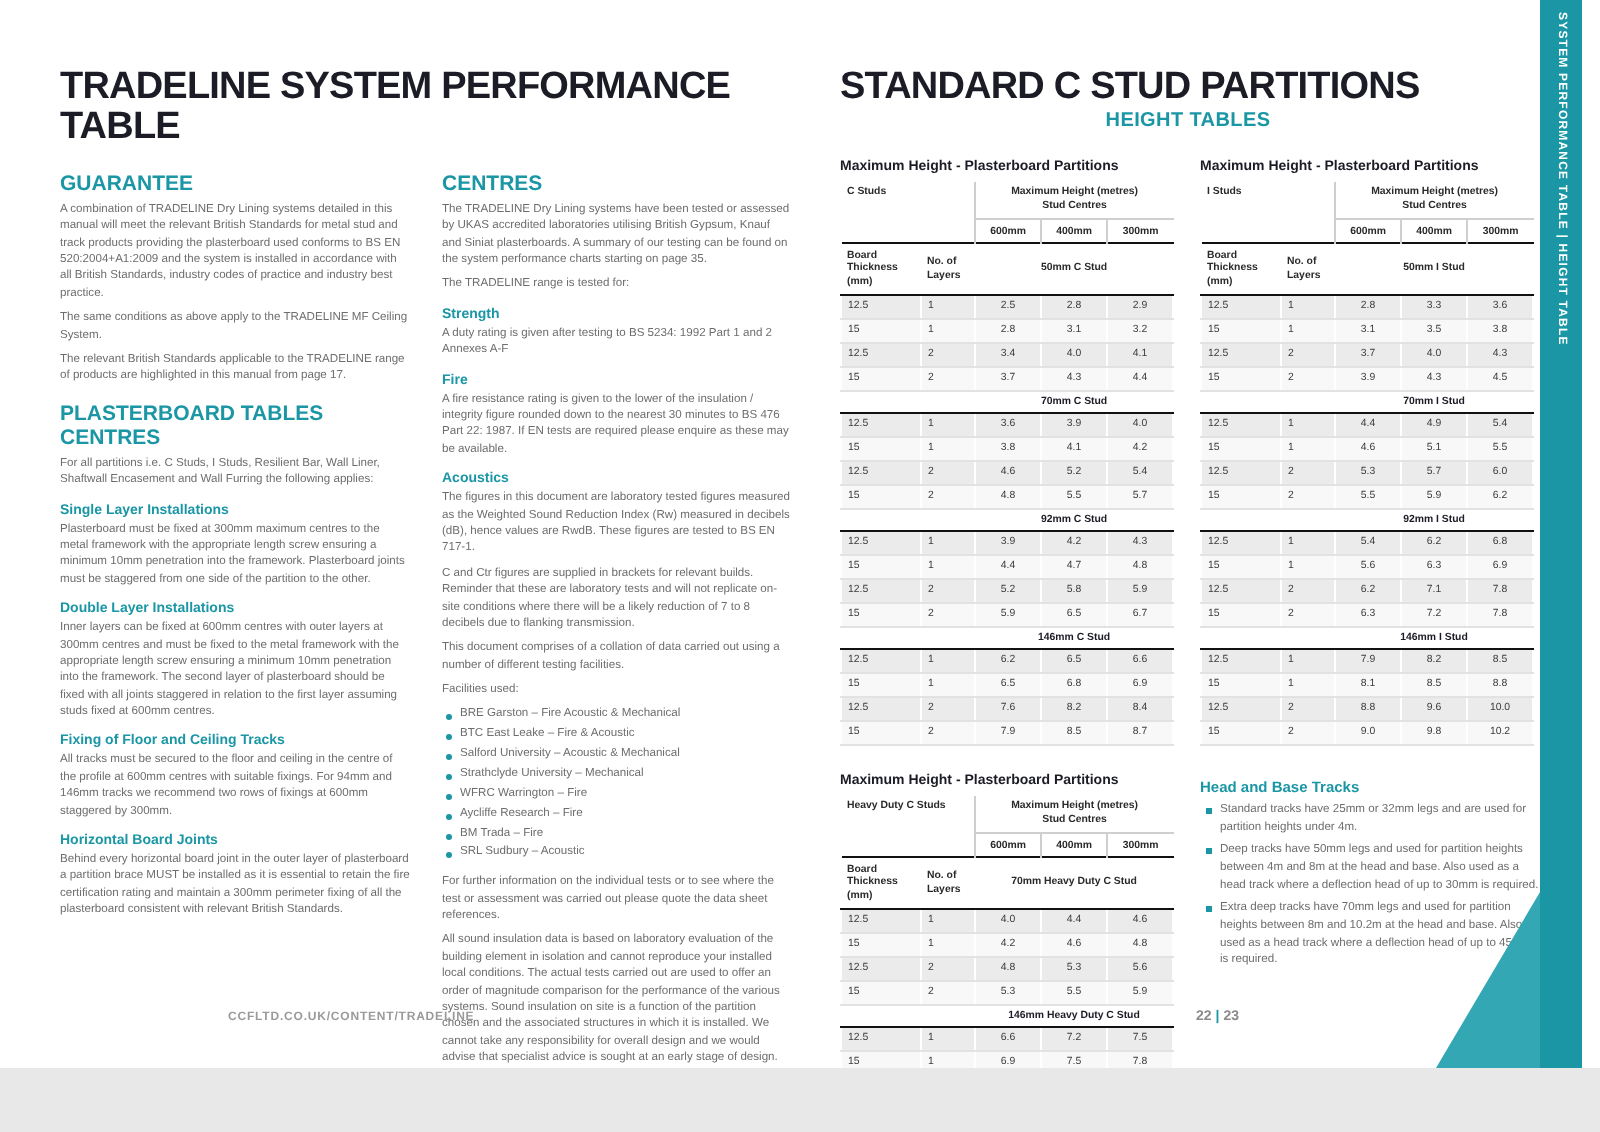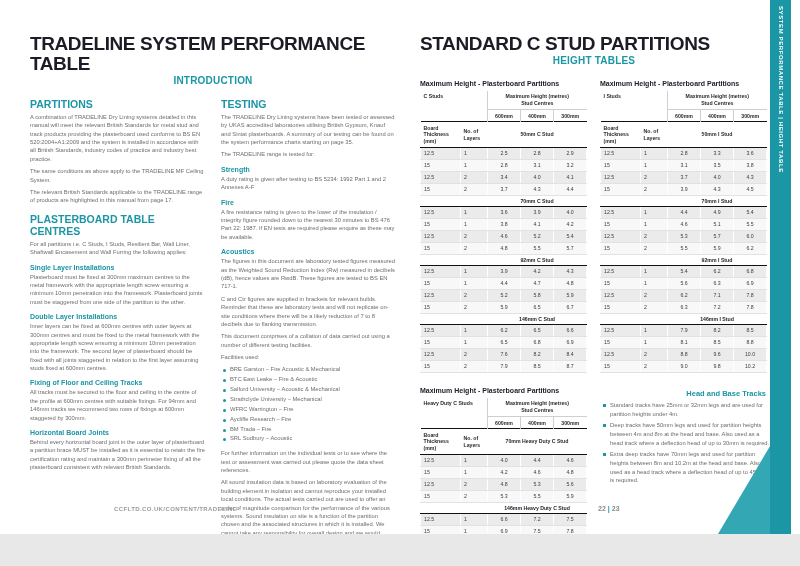--- a/index.html
+++ b/index.html
@@ -39,21 +39,21 @@
              border-top:1.6px solid #111;border-bottom:1.6px solid #111;}
   .labels th.secname{text-align:center;}
   .secrow td{font-weight:bold;text-align:center;color:#1c1c26;
              border-top:1.6px solid #111;border-bottom:1.6px solid #111;padding:2px 3px;}
   tbody td{border:1px solid #ffffff;border-bottom:1px solid #e2e2e2;text-align:center;}
   tbody td.lft{text-align:left;}
   tr.odd td{background:#ebebeb;}
   tr.even td{background:#f8f8f8;}
   table{border-bottom:1px solid #bbb;}
   
-  .hb .h3{font-size:7.5px;margin-top:2px;text-align:right;}
+  .hb .h3{font-size:7.5px;margin-top:2px;}
   .hb ul{margin:3px 0;padding-left:10px;list-style:none;width:160px;}
   .hb li{font-size:5.8px;line-height:1.5;color:#6d6d6d;position:relative;margin-bottom:3px;}
   .hb li::before{content:"";position:absolute;left:-7px;top:3px;width:3px;height:3px;
                  background:#1a96a5;}
   
   .footer-url{position:absolute;left:114px;bottom:22px;font-size:6px;letter-spacing:.4px;
               color:#9a9a9a;font-weight:bold;}
   .footer-pages{position:absolute;left:598px;bottom:22px;font-size:7px;color:#8a8a8a;font-weight:bold;}
   .footer-pages .sep{color:#1a96a5;padding:0 2px;}
   
@@ -64,40 +64,39 @@
   .ribbon{position:absolute;right:30px;bottom:0;width:52px;height:88px;background:#33a7b4;
           clip-path:polygon(100% 0,100% 100%,0 100%);}
 </style>
 </head>
 <body>
 
 <div class="sheet">
 
   <div class="page page-left">
     <div class="h1">TRADELINE SYSTEM PERFORMANCE TABLE</div>
-    <div class="sub">INTRODUCTION</div>
     <div class="cols">
       <div class="col" id="col1">
-          <div class="h2">PARTITIONS</div>
+          <div class="h2">GUARANTEE</div>
           <p>A combination of TRADELINE Dry Lining systems detailed in this manual will meet the relevant British Standards for metal stud and track products providing the plasterboard used conforms to BS EN 520:2004+A1:2009 and the system is installed in accordance with all British Standards, industry codes of practice and industry best practice.</p>
           <p>The same conditions as above apply to the TRADELINE MF Ceiling System.</p>
           <p>The relevant British Standards applicable to the TRADELINE range of products are highlighted in this manual from page 17.</p>
-          <div class="h2">PLASTERBOARD TABLE CENTRES</div>
+          <div class="h2">PLASTERBOARD TABLES CENTRES</div>
           <p>For all partitions i.e. C Studs, I Studs, Resilient Bar, Wall Liner, Shaftwall Encasement and Wall Furring the following applies:</p>
           <div class="h3">Single Layer Installations</div>
           <p>Plasterboard must be fixed at 300mm maximum centres to the metal framework with the appropriate length screw ensuring a minimum 10mm penetration into the framework. Plasterboard joints must be staggered from one side of the partition to the other.</p>
           <div class="h3">Double Layer Installations</div>
           <p>Inner layers can be fixed at 600mm centres with outer layers at 300mm centres and must be fixed to the metal framework with the appropriate length screw ensuring a minimum 10mm penetration into the framework. The second layer of plasterboard should be fixed with all joints staggered in relation to the first layer assuming studs fixed at 600mm centres.</p>
           <div class="h3">Fixing of Floor and Ceiling Tracks</div>
           <p>All tracks must be secured to the floor and ceiling in the centre of the profile at 600mm centres with suitable fixings. For 94mm and 146mm tracks we recommend two rows of fixings at 600mm staggered by 300mm.</p>
           <div class="h3">Horizontal Board Joints</div>
           <p>Behind every horizontal board joint in the outer layer of plasterboard a partition brace MUST be installed as it is essential to retain the fire certification rating and maintain a 300mm perimeter fixing of all the plasterboard consistent with relevant British Standards.</p>
         </div>
       <div class="col" id="col2">
-          <div class="h2">TESTING</div>
+          <div class="h2">CENTRES</div>
           <p>The TRADELINE Dry Lining systems have been tested or assessed by UKAS accredited laboratories utilising British Gypsum, Knauf and Siniat plasterboards. A summary of our testing can be found on the system performance charts starting on page 35.</p>
           <p>The TRADELINE range is tested for:</p>
           <div class="h3">Strength</div>
           <p>A duty rating is given after testing to BS 5234: 1992 Part 1 and 2 Annexes A-F</p>
           <div class="h3">Fire</div>
           <p>A fire resistance rating is given to the lower of the insulation / integrity figure rounded down to the nearest 30 minutes to BS 476 Part 22: 1987. If EN tests are required please enquire as these may be available.</p>
           <div class="h3">Acoustics</div>
           <p>The figures in this document are laboratory tested figures measured as the Weighted Sound Reduction Index (Rw) measured in decibels (dB), hence values are RwdB. These figures are tested to BS EN 717-1.</p>
           <p>C and Ctr figures are supplied in brackets for relevant builds. Reminder that these are laboratory tests and will not replicate on-site conditions where there will be a likely reduction of 7 to 8 decibels due to flanking transmission.</p>
           <p>This document comprises of a collation of data carried out using a number of different testing facilities.</p>

